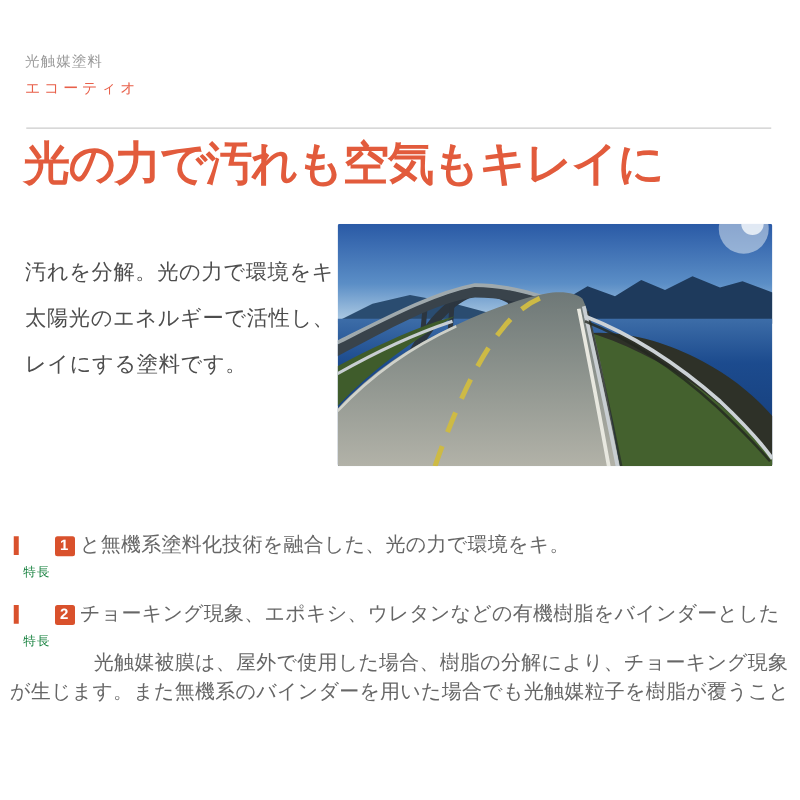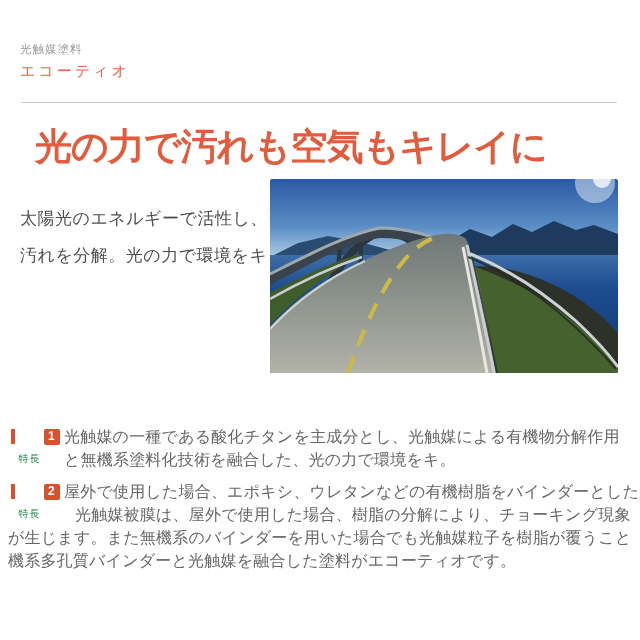--- a/index.html
+++ b/index.html
@@ -6,21 +6,21 @@
   .page {
     position:relative; width:640px; height:640px; background:#ffffff;
     overflow:hidden; font-family:"Liberation Sans", sans-serif;
   }
   .category {
     position:absolute; left:20px; top:42px;
     font-size:11.5px; color:#999999; letter-spacing:1px;
   }
   .product {
     position:absolute; left:20px; top:62px;
-    font-size:15px; color:#e8604a; letter-spacing:3px; font-weight:400;
+    font-size:12px; color:#e8604a; letter-spacing:3px; font-weight:400;
   }
   .divider {
     position:absolute; left:21px; top:102px; width:596px; height:0;
     border-top:1.5px solid #cccccc;
   }
   .headline {
     position:absolute; left:19px; top:107px; width:600px;
     font-family:"DejaVu Serif","Liberation Serif",serif;
     font-size:37px; font-weight:700; color:#e25b3c; letter-spacing:-1px;
     line-height:1.25; white-space:nowrap;
@@ -49,37 +49,38 @@
   }
   .marker-bar { width:3.5px; height:15px; background:#d9512c; margin-right:4px; }
   .marker-label { color:#15803d; font-size:10px; letter-spacing:1px; white-space:nowrap;margin-top:44px; }
   .marker-num {
     width:16px; height:16px; margin-left:3px; background:#d9512c; color:#ffffff;
     font-size:12px; font-weight:bold; border-radius:2px;
     display:flex; align-items:center; justify-content:center;
   }
   .fline { height:23px; white-space:nowrap; }
   .fline.ind-a { padding-left:56px; }
-  .fline.ind-b { padding-left:67px; }
+  .fline.ind-b { padding-left:67px;margin-top:16px; }
 </style>
 </head>
 <body>
 
 <div class="page">
 
   <div class="category">光触媒塗料</div>
   <div class="product">エコーティオ</div>
 
   <div class="divider"></div>
 
-  <h1 class="headline" style="margin:16px;">光の力で汚れも空気もキレイに</h1>
+  <h1 class="headline" style="margin:0;">光の力で汚れも空気もキレイに</h1>
 
   <div class="intro">
+    <div class="iline">汚れを分解。光の力で環境をキ</div>
     <div class="iline">太陽光のエネルギーで活性し、</div>
-    <div class="iline">汚れを分解。光の力で環境をキ</div>
+    <div class="iline">レイにする塗料です。</div>
   </div>
 
   <div class="photo">
     <svg width="348" height="194" viewBox="0 0 348 194" preserveAspectRatio="none">
       <defs>
         <linearGradient id="skyG" x1="0" y1="0" x2="0" y2="1">
           <stop offset="0" stop-color="#2a5aa6"></stop>
           <stop offset="0.6" stop-color="#5b8ec6"></stop>
           <stop offset="1" stop-color="#b5d0e6"></stop>
         </linearGradient>
@@ -129,31 +130,29 @@
   </div>
 
   <div class="features">
 
     <div class="feature f1">
       <span class="marker">
         <span class="marker-bar"></span>
         <span class="marker-label">特長</span>
         <span class="marker-num">1</span>
       </span>
-      <div class="fline ind-a">光触媒の一種である酸化チタンを主成分とし、光触媒による有機物分解作用</div>
       <div class="fline ind-a">と無機系塗料化技術を融合した、光の力で環境をキ。</div>
     </div>
 
     <div class="feature f2">
       <span class="marker">
         <span class="marker-bar"></span>
         <span class="marker-label">特長</span>
         <span class="marker-num">2</span>
       </span>
-      <div class="fline ind-a">屋外で使用した場合、エポキシ、ウレタンなどの有機樹脂をバインダーとした</div>
+      <div class="fline ind-a">チョーキング現象、エポキシ、ウレタンなどの有機樹脂をバインダーとした</div>
       <div class="fline ind-b">光触媒被膜は、屋外で使用した場合、樹脂の分解により、チョーキング現象</div>
       <div class="fline">が生じます。また無機系のバインダーを用いた場合でも光触媒粒子を樹脂が覆うこと</div>
-      <div class="fline">機系多孔質バインダーと光触媒を融合した塗料がエコーティオです。</div>
     </div>
 
   </div>
 
 </div>
 
 </body></html>

